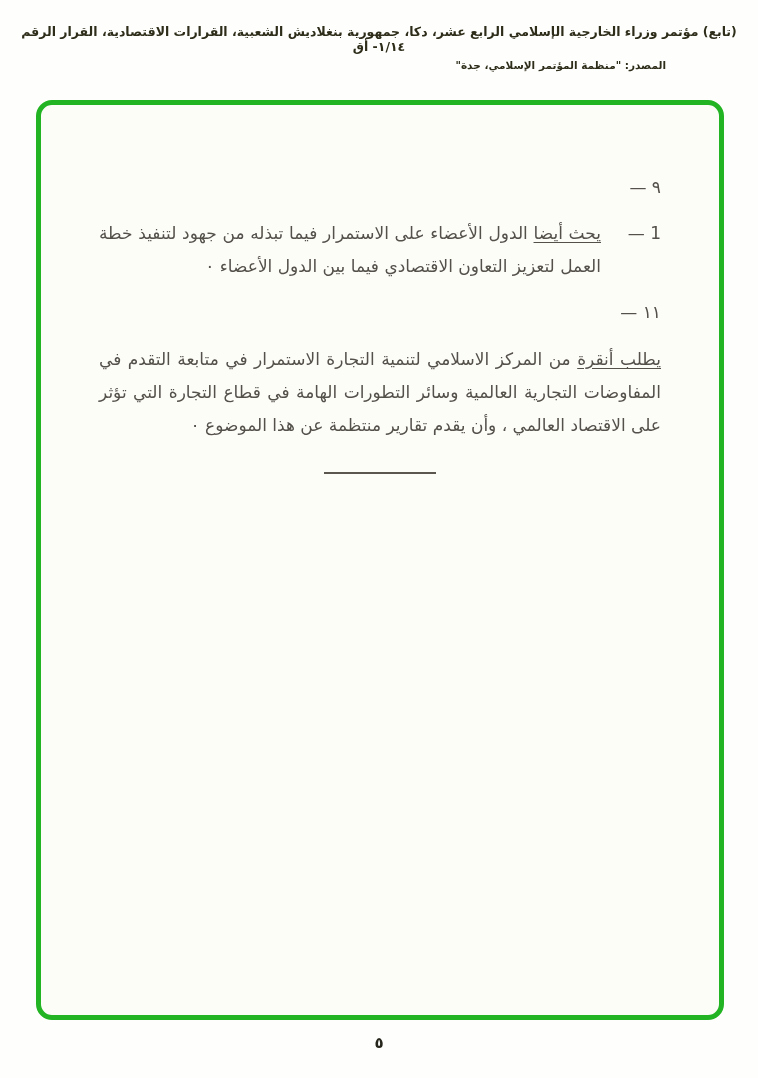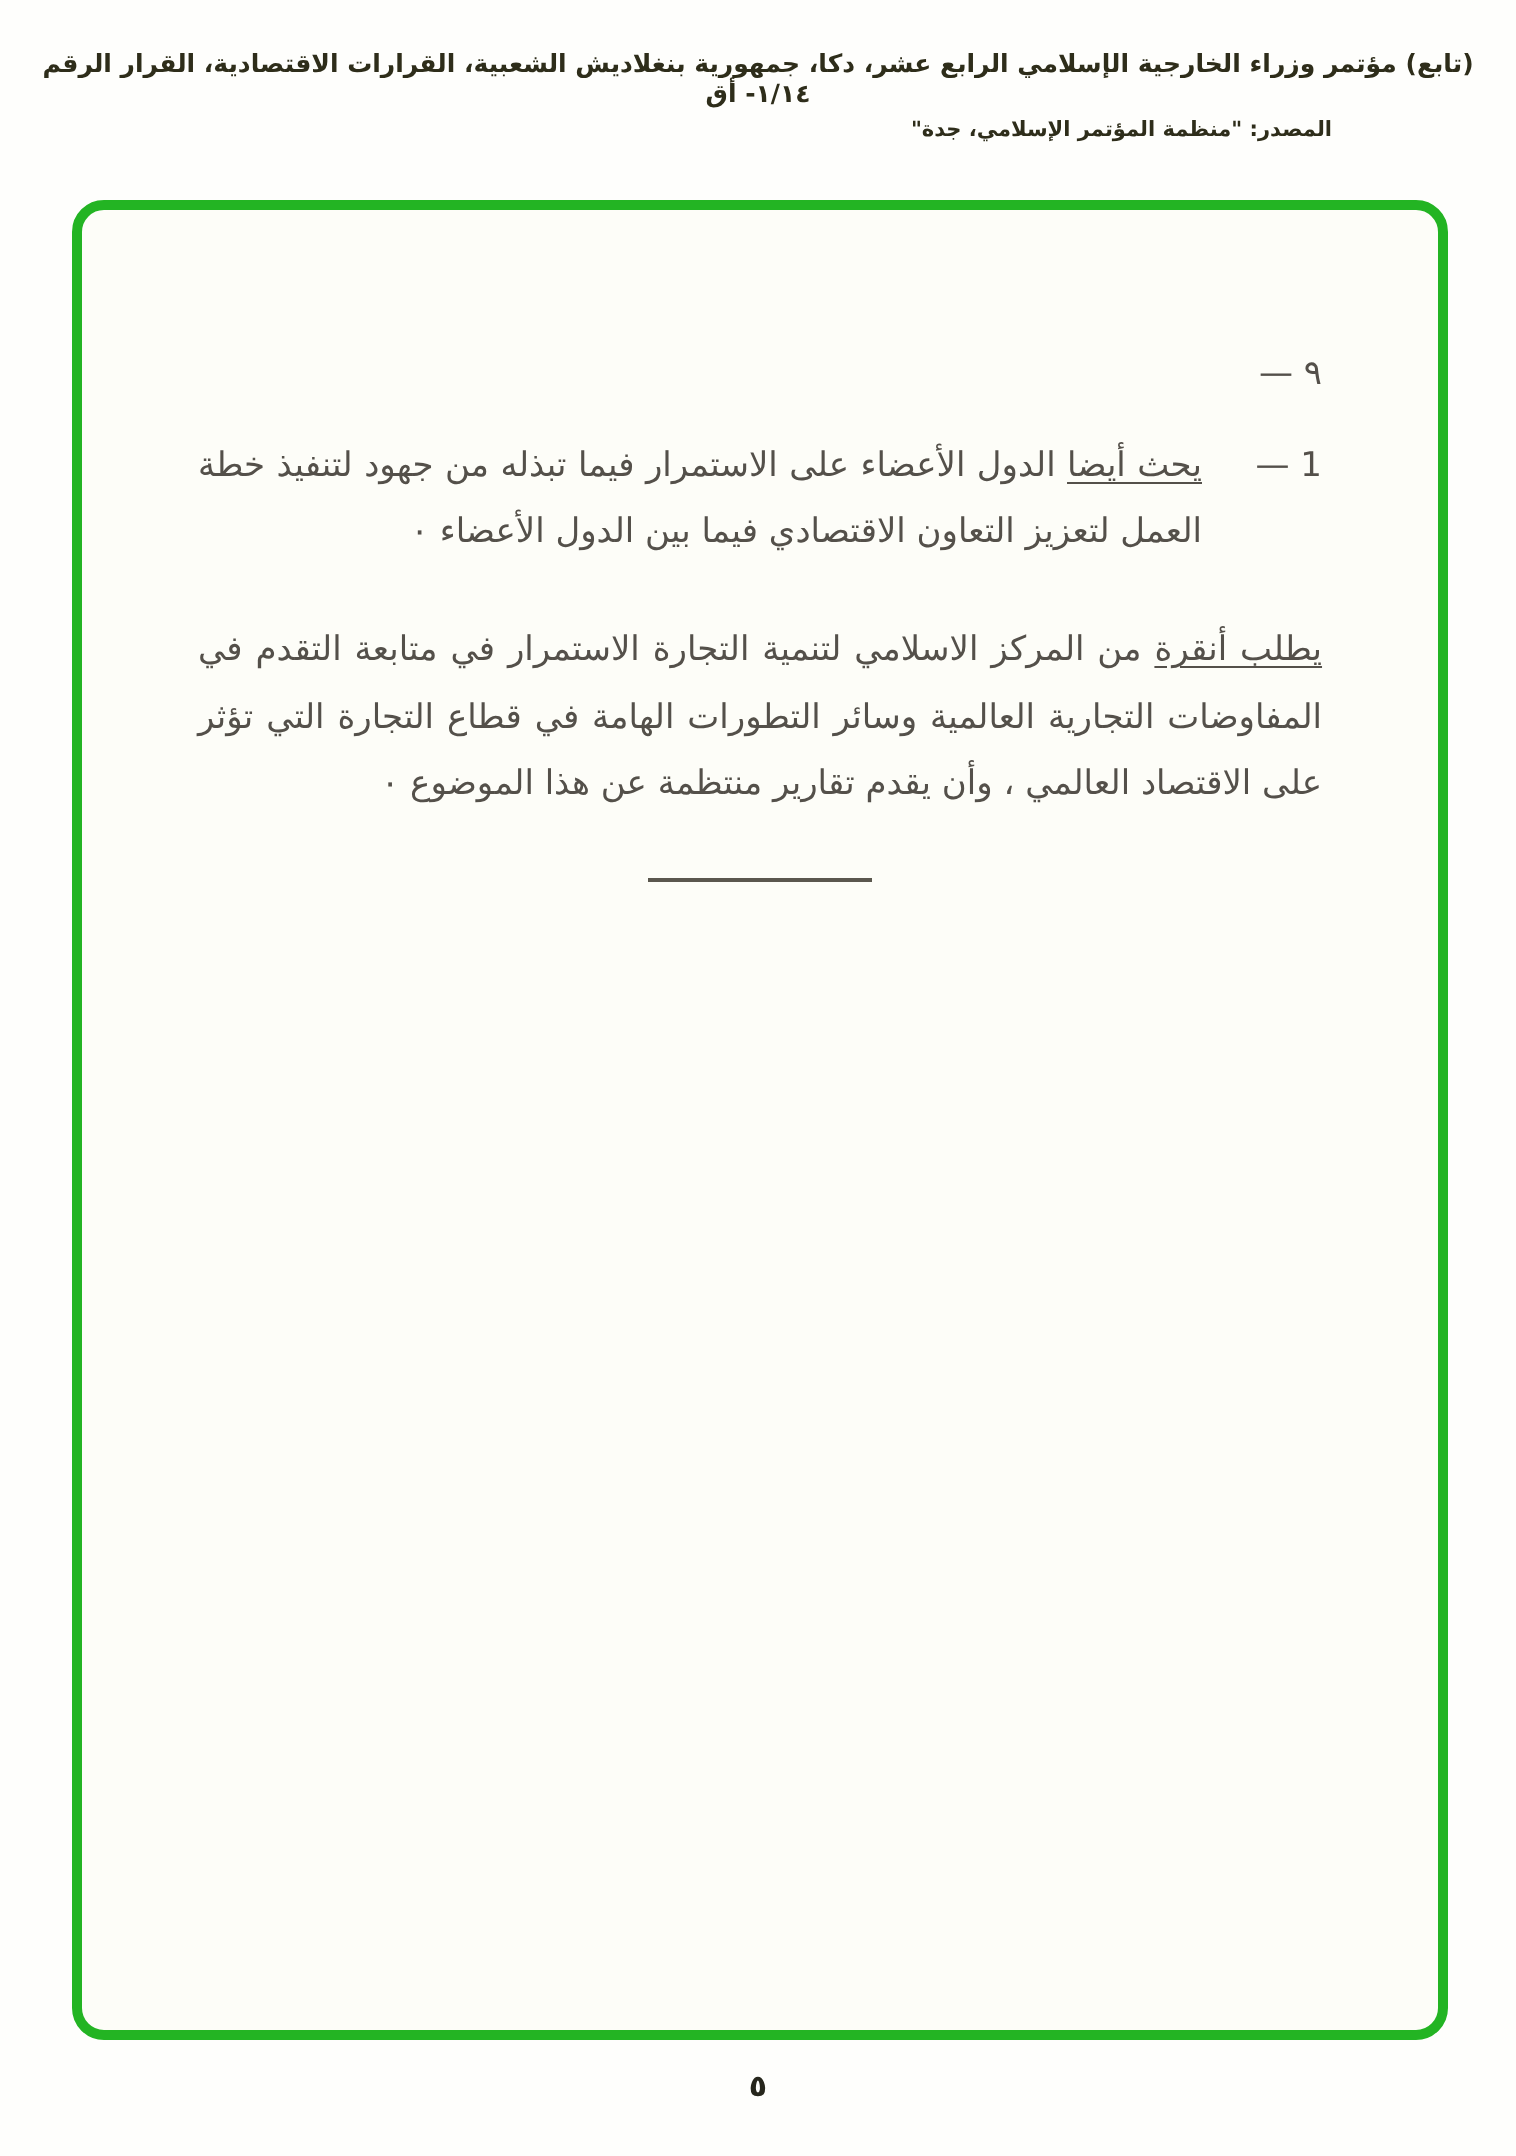--- a/index.html
+++ b/index.html
@@ -94,20 +94,21 @@
       <div class="res-item">
         <span class="res-num">٩ —</span>
       </div>
 
       <div class="res-item">
         <span class="res-num">1 —</span>
         <span class="res-text"><span class="lead">يحث أيضا</span> <span>الدول الأعضاء على الاستمرار فيما تبذله من جهود لتنفيذ خطة العمل لتعزيز التعاون الاقتصادي فيما بين الدول الأعضاء ٠</span></span>
       </div>
 
       <div class="res-item">
+        <span class="res-num">١١ —</span>
       </div>
 
       <div class="res-item">
         <span class="res-text"><span class="lead">يطلب أنقرة</span> <span>من المركز الاسلامي لتنمية التجارة الاستمرار في متابعة التقدم في المفاوضات التجارية العالمية وسائر التطورات الهامة في قطاع التجارة التي تؤثر على الاقتصاد العالمي ، وأن يقدم تقارير منتظمة عن هذا الموضوع ٠</span></span>
       </div>
 
       <div class="end-divider"></div>
 
     </div>
   </div>

